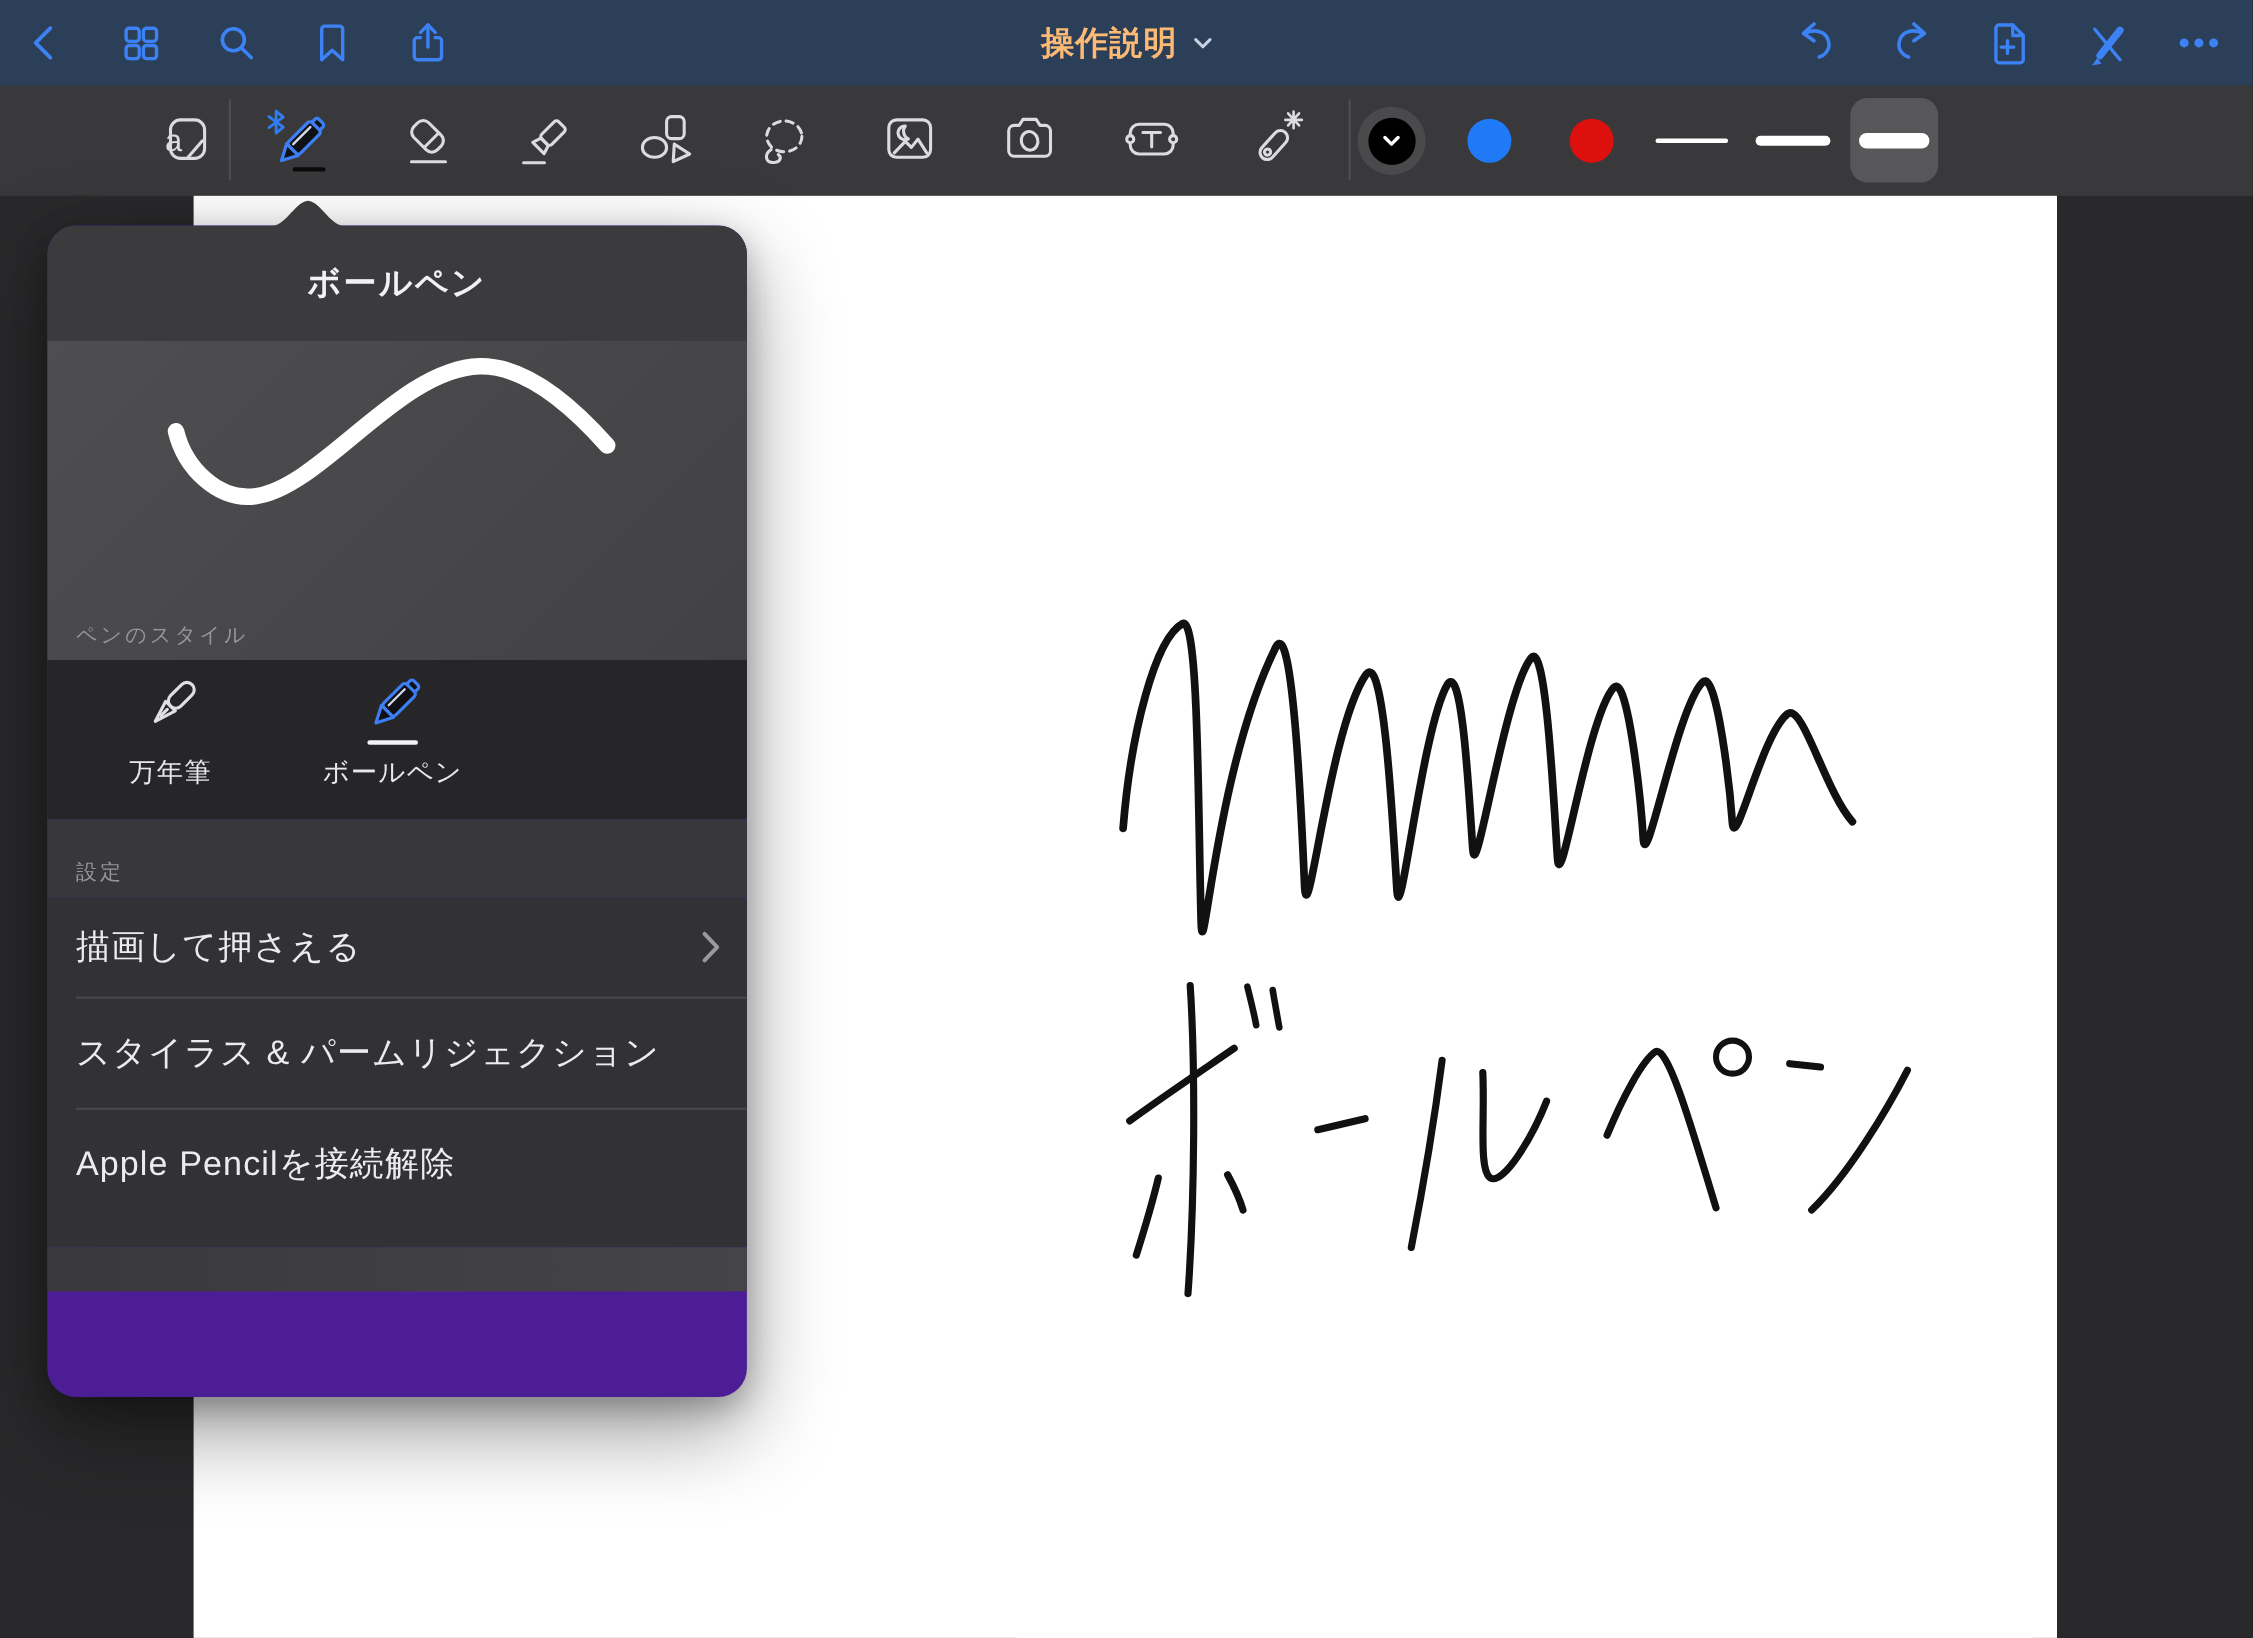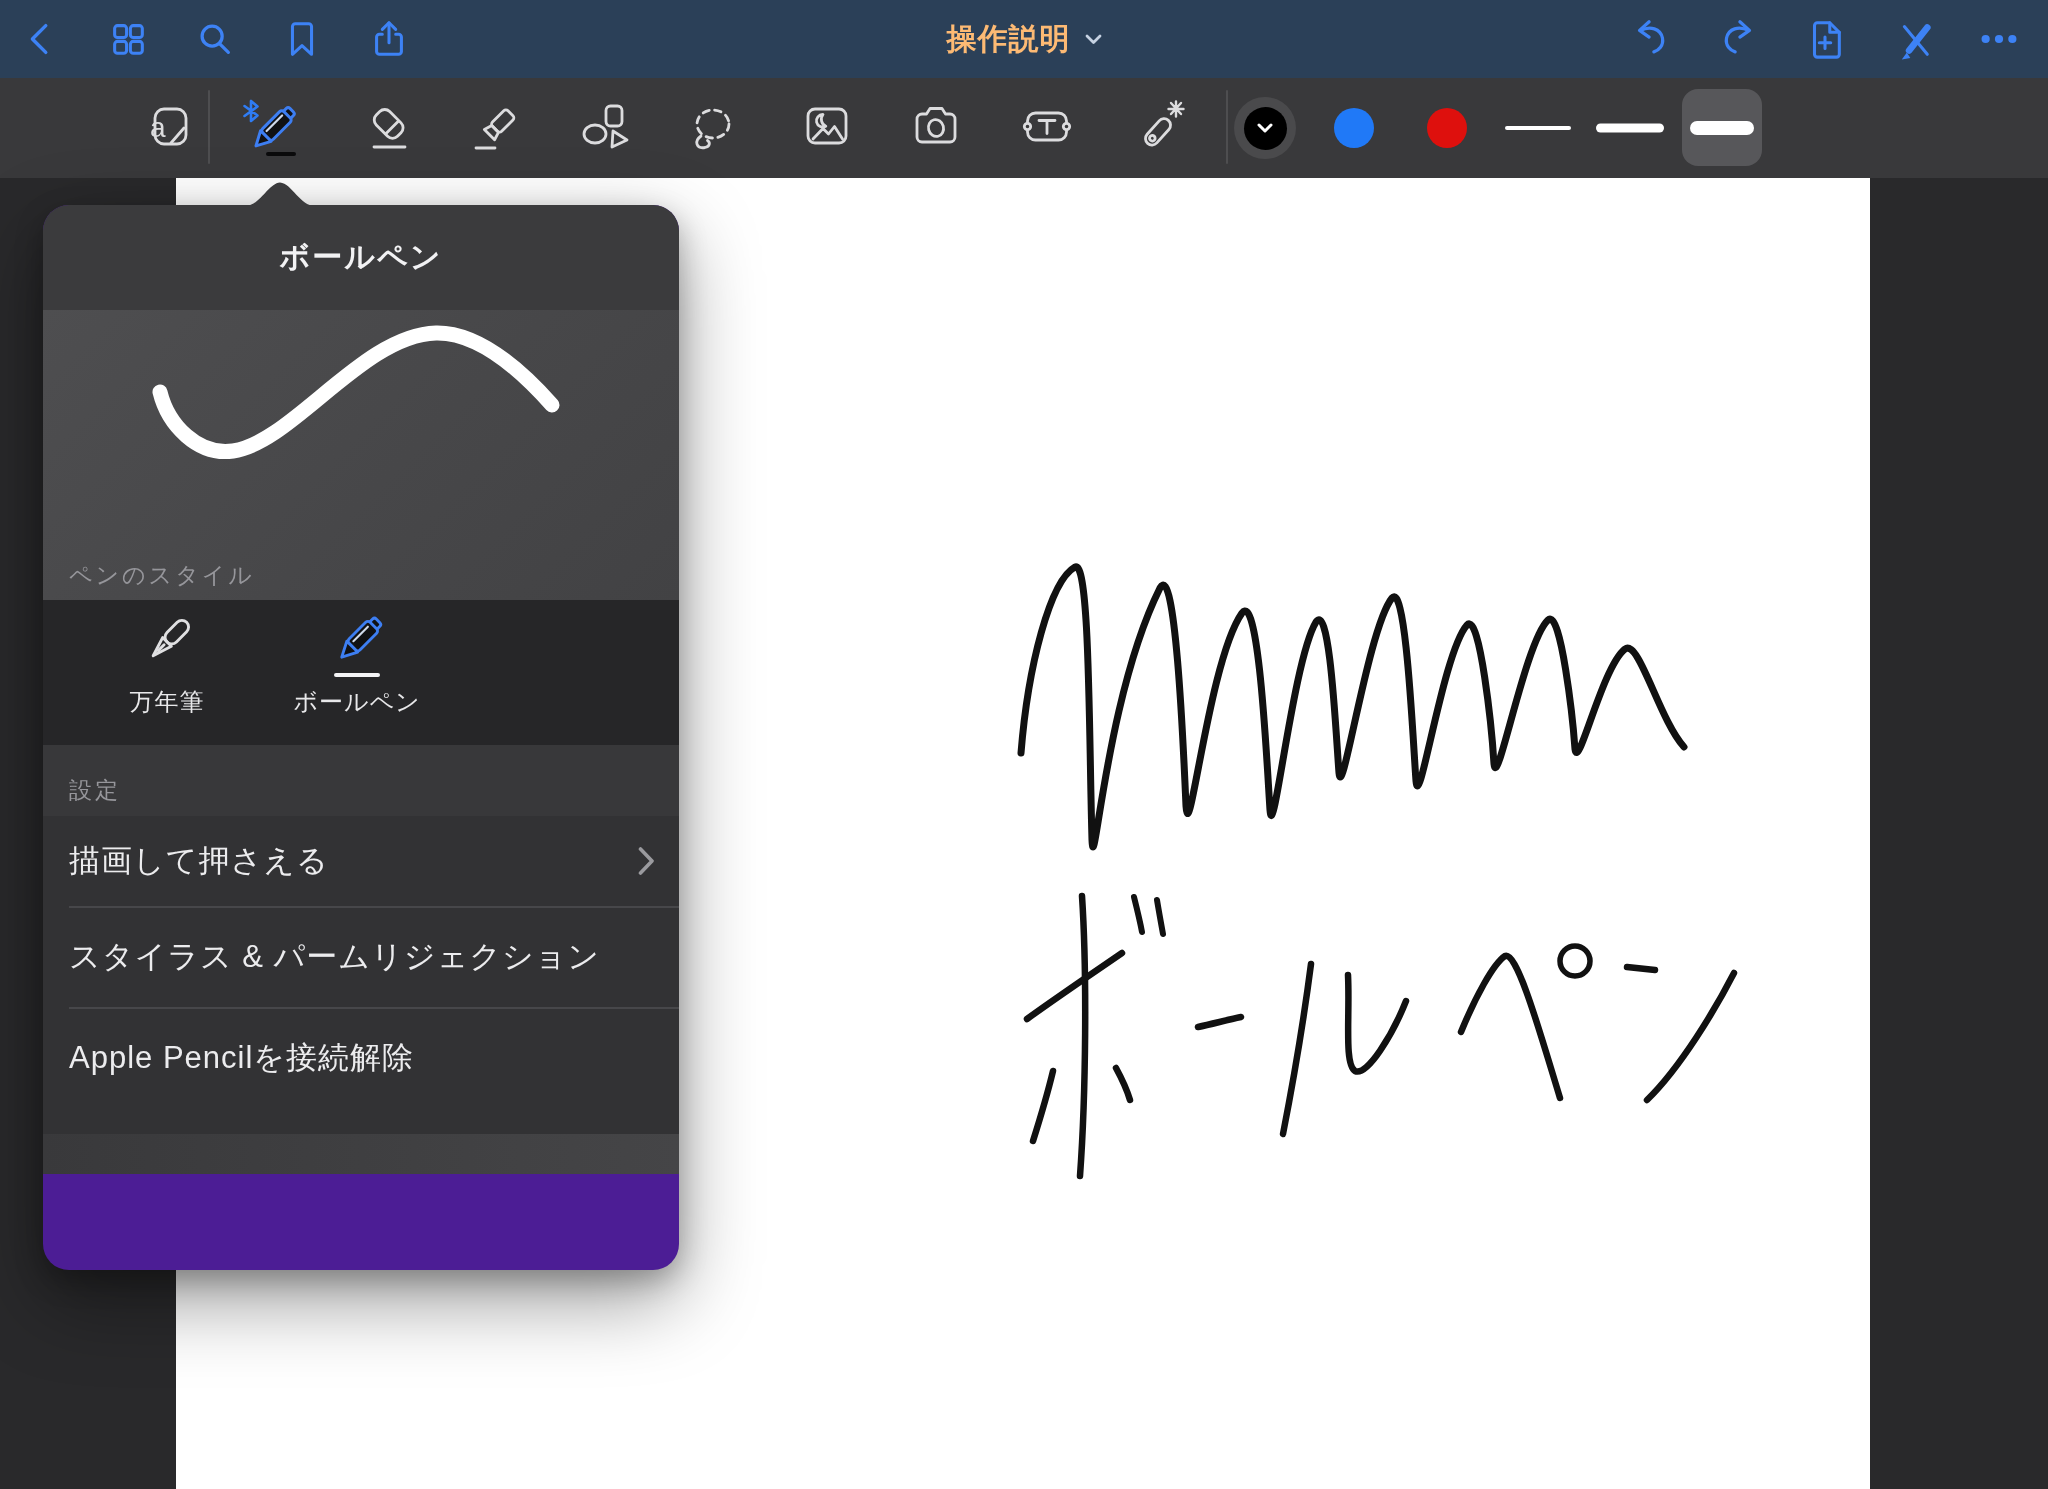--- a/index.html
+++ b/index.html
@@ -31,21 +31,21 @@
   
   .popover{position:absolute;left:43px;top:205px;width:636px;height:1065px;border-radius:26px;
            background:#4c1d95;box-shadow:0 30px 80px rgba(0,0,0,.40),0 10px 28px rgba(0,0,0,.25);}
   .pop-clip{position:absolute;inset:0;border-radius:26px;overflow:hidden;}
   .pop-arrow{position:absolute;left:202px;top:-25px;width:70px;height:26px;}
   .pop-header{position:absolute;left:0;top:0;width:100%;height:105px;background:#3b3b3d;
               display:flex;align-items:center;justify-content:center;}
   .pop-header .t{color:#f2f2f4;font-size:30px;font-weight:bold;letter-spacing:2px;}
   .pop-preview{position:absolute;left:0;top:105px;width:100%;height:290px;
                background:linear-gradient(135deg,#4e4e50 0%,#474749 55%,#424244 100%);}
-  .sec-label{position:absolute;left:26px;color:#96969b;font-size:23px;letter-spacing:3px;}
+  .sec-label{position:absolute;left:26px;color:#96969b;font-size:19px;letter-spacing:3px;}
   .pop-styles{position:absolute;left:0;top:395px;width:100%;height:145px;background:#262628;}
   .style-item{position:absolute;top:8px;width:160px;height:132px;display:flex;flex-direction:column;
               align-items:center;cursor:pointer;}
   .style-item .lbl{margin-top:4px;color:#e8e8ea;font-size:24px;letter-spacing:1px;}
   .style-underline{width:46px;height:4px;border-radius:2px;background:#f4f4f6;margin-top:-9px;margin-bottom:5px;}
   .pop-sethead{position:absolute;left:0;top:540px;width:100%;height:71px;background:#38383a;text-align:right;}
   .pop-rows{position:absolute;left:0;top:611px;width:100%;height:318px;background:#323234;}
   .pop-row{position:absolute;left:0;width:100%;display:flex;align-items:center;cursor:pointer;}
   .pop-row .txt{margin-left:26px;color:#ececee;font-size:31px;letter-spacing:1px;}
   .row-sep{position:absolute;left:26px;right:0;height:2px;background:#47474a;}
@@ -294,21 +294,21 @@
       </div>
 
       <div class="pop-preview">
         <svg width="636" height="255" viewBox="0 0 636 255" fill="none">
           <path d="M117,82 C125,115 155,146 190,141 C250,132 320,25 393,23 C440,22 485,68 509,95" stroke="#fff" stroke-width="15" stroke-linecap="round"></path>
         </svg>
         <div class="sec-label" style="bottom:9px">ペンのスタイル</div>
       </div>
 
       <div class="pop-styles">
-        <div class="style-item" style="left:44px">
+        <div class="style-item" style="left:32px">
           <svg width="64" height="74" viewBox="0 0 62 72" fill="none" stroke="#e0e0e2" stroke-width="2.8" stroke-linecap="round" stroke-linejoin="round">
             <g transform="rotate(45 31 33)">
                 <rect x="24.5" y="6" width="13" height="27" rx="6.5"></rect>
                 <path d="M25,33 L37,33 L31,52 Z"></path>
                 <path d="M31,37 v8"></path>
               </g>
           </svg>
           <span class="lbl">万年筆</span>
         </div>
 

